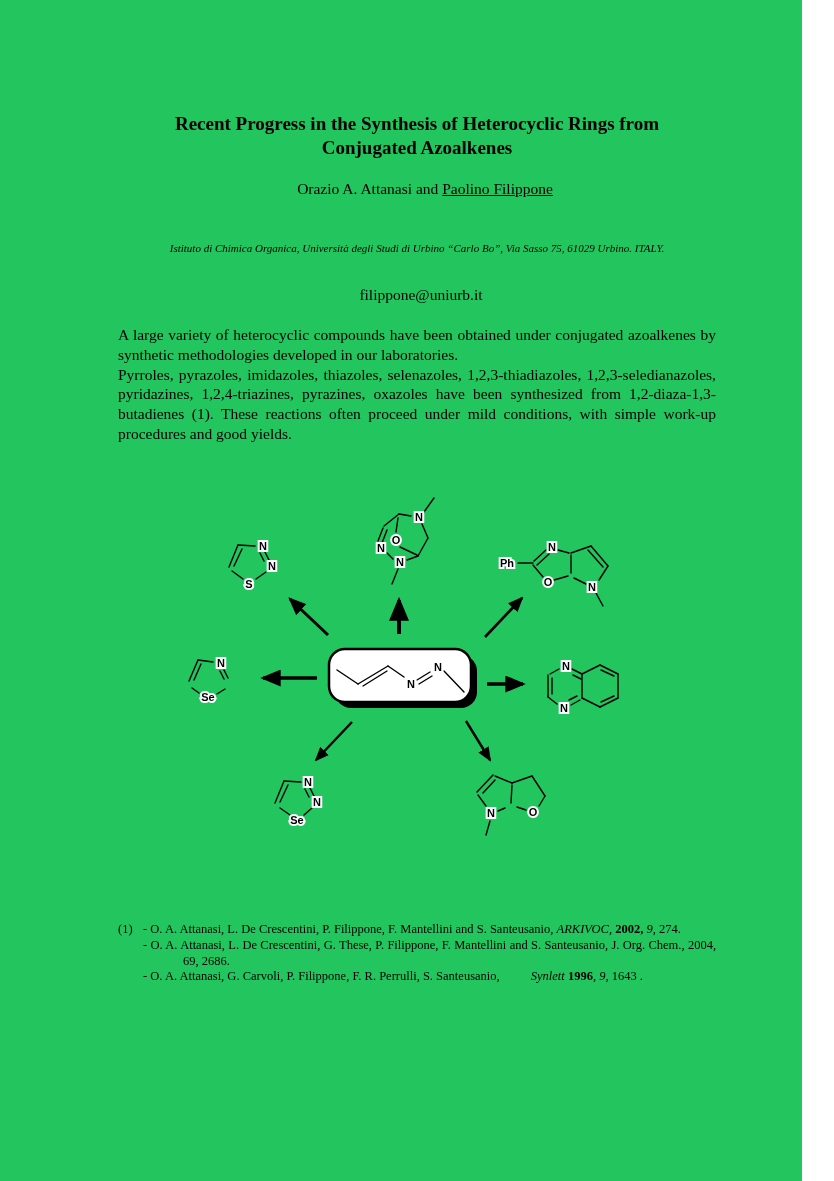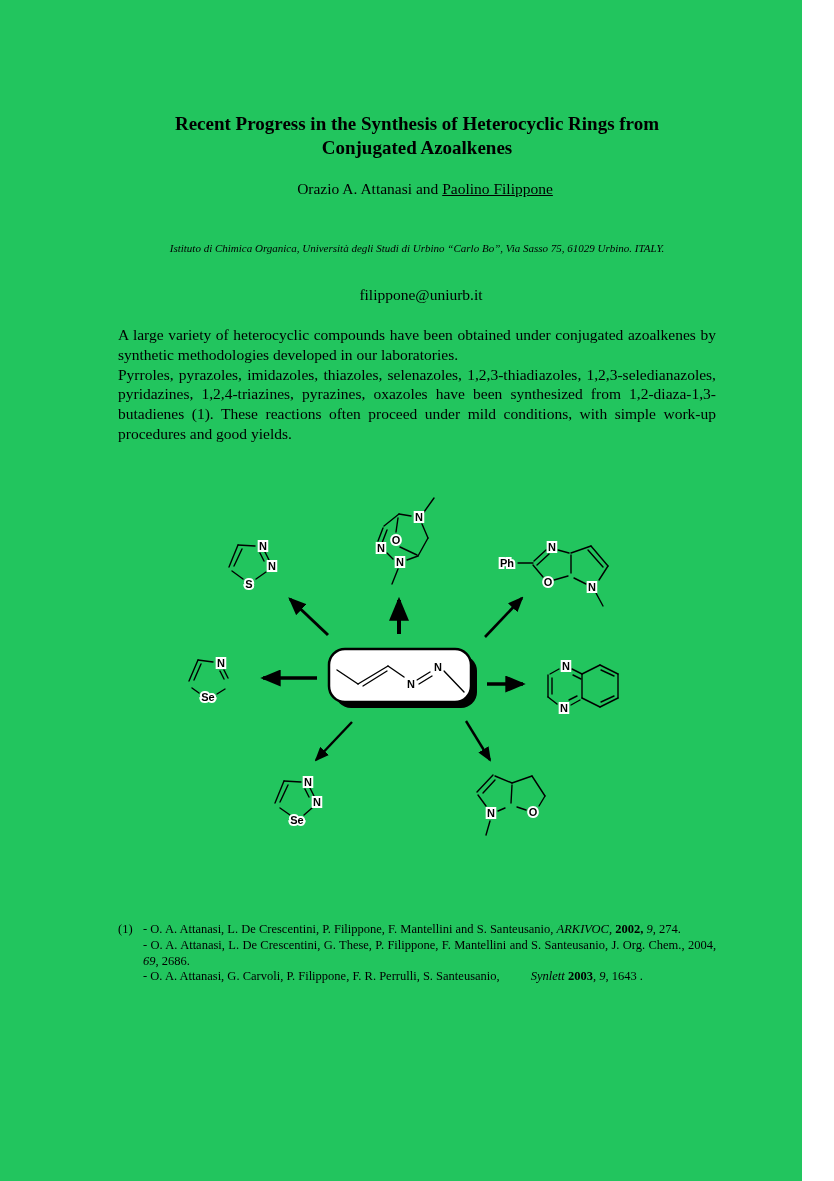--- a/index.html
+++ b/index.html
@@ -211,20 +211,20 @@
       <text class="atom" x="491" y="817">N</text>
       <text class="atom" x="533" y="816">O</text>
     </g>
   </svg>
 
   <div class="references">
     <div class="ref-item">
       <span class="ref-num">(1)</span><span><span>- O. A. Attanasi, L. De Crescentini, P. Filippone, F. Mantellini and S. Santeusanio, </span><span style="font-style: italic; margin-top: 7px;">ARKIVOC,</span><span> </span><span style="font-weight: bold;">2002,</span><span> </span><span style="font-style: italic;">9</span><span>, 274.</span></span>
     </div>
     <div class="ref-item">
-      <span><span>- O. A. Attanasi, L. De Crescentini, G. These, P. Filippone, F. Mantellini and S. Santeusanio, </span><span style="">J. Org. Chem.</span><span>, </span><span style="font-weight: normal;">2004,</span><span> </span><span style="font-style: italic;">69</span><span>, 2686.</span></span>
+      <span><span>- O. A. Attanasi, L. De Crescentini, G. These, P. Filippone, F. Mantellini and S. Santeusanio, </span><span style="">J. Org. Chem.</span><span>, </span><span style="font-weight: normal;">2004,</span><span> </span><span style=" margin-left: 40px;">69</span><span>, 2686.</span></span>
     </div>
     <div class="ref-item">
-      <span><span>- O. A. Attanasi, G. Carvoli, P. Filippone, F. R. Perrulli, S. Santeusanio, </span><span style="font-style: italic; margin-left: 28px;">Synlett</span><span> </span><span style="font-weight: bold;">2003</span><span>, </span><span style="font-style: italic;">9</span><span>, 1643 .</span></span>
+      <span><span>- O. A. Attanasi, G. Carvoli, P. Filippone, F. R. Perrulli, S. Santeusanio, </span><span style="font-style: italic; margin-left: 28px;">Synlett</span><span> </span><span style="font-weight: bold;">1996</span><span>, </span><span style="font-style: italic;">9</span><span>, 1643 .</span></span>
     </div>
   </div>
 
 </div>
 
 </body></html>

